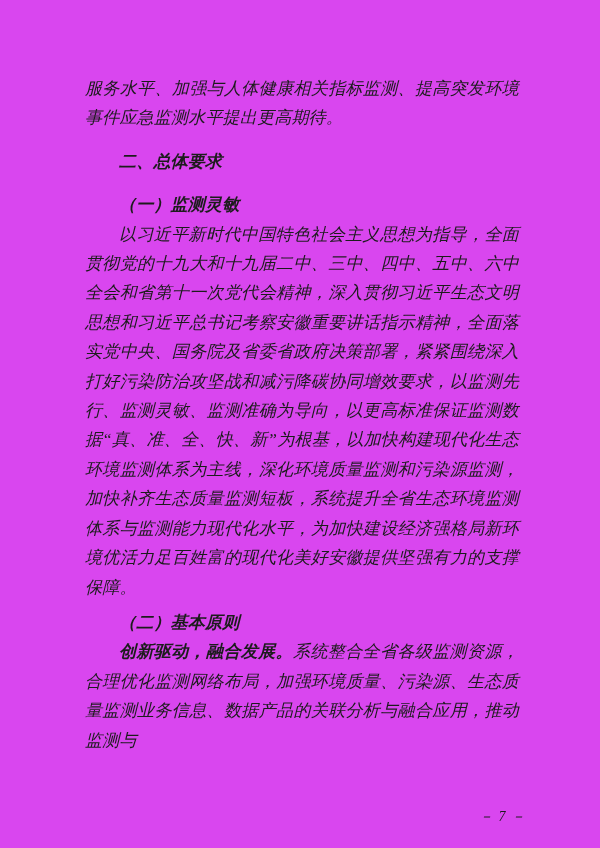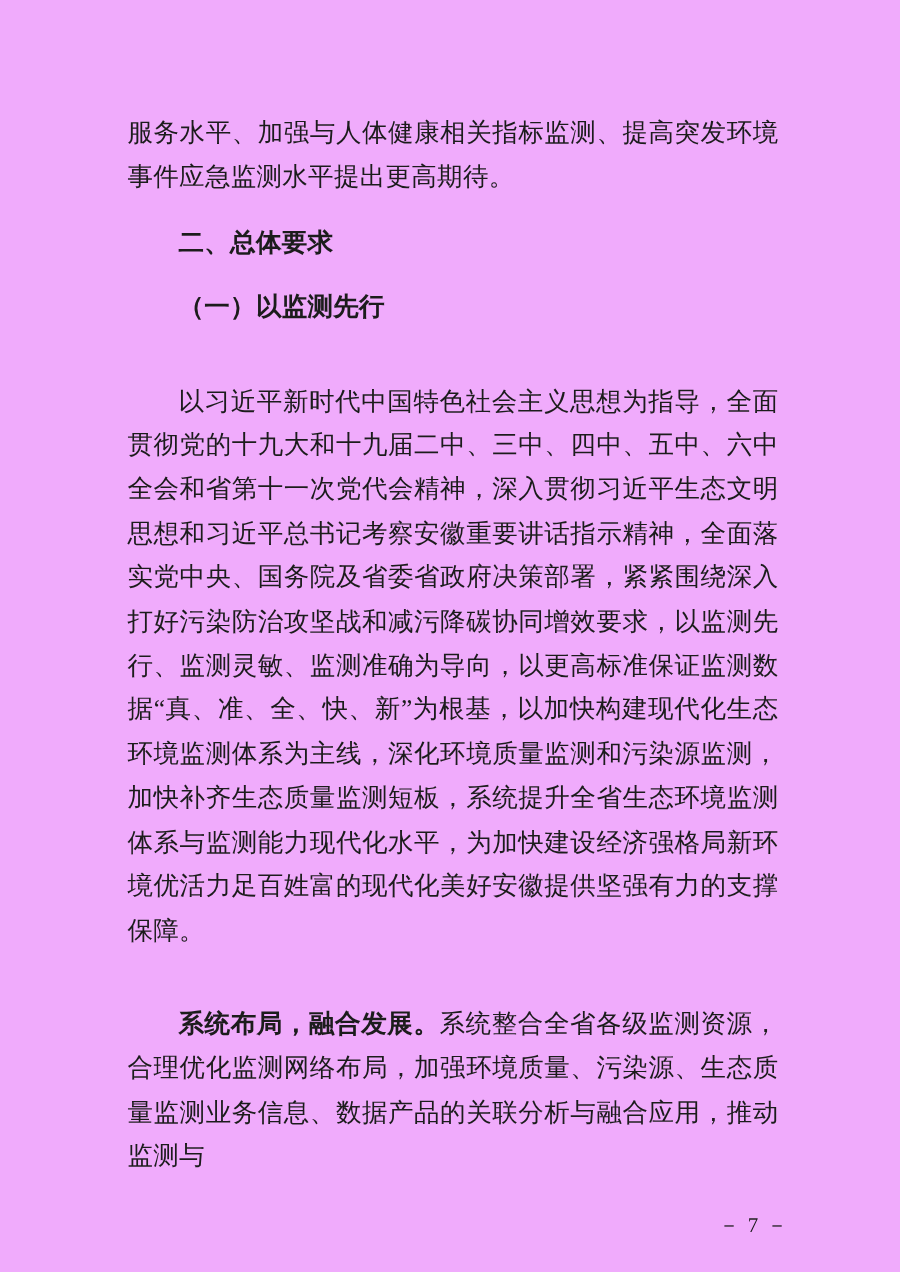--- a/index.html
+++ b/index.html
@@ -5,41 +5,41 @@
   html, body {
     margin: 0;
     padding: 0;
     background: #e8e8e8;
   }
   .page {
     position: relative;
     width: 600px;
     height: 848px;
     margin: 0 auto;
-    background: #f0abfc;
+    background: #d946ef;
     overflow: hidden;
     font-family: "Liberation Serif", "DejaVu Serif", serif;
     color: #1c1c1c;
+    font-style: italic;
   }
   .content {
     position: absolute;
     left: 85px;
     top: 74px;
     width: 434px;
   }
   .content p {
     margin: 0;
     font-size: 17px;
     line-height: 29.4px;
     text-align: justify;
     letter-spacing: 0.2px;
   }
   p.indent {
     text-indent: 2em;
-    margin-top: 33px;
   }
   p.heading {
     font-weight: bold;
     text-indent: 2em;
     margin-top: 14px;
   }
   p.heading.gap-above {
     margin-top: 6px;
   }
   .lead {
@@ -57,24 +57,25 @@
 </head>
 <body>
 
 <div class="page">
   <div class="content">
 
     <p class="body">服务水平、加强与人体健康相关指标监测、提高突发环境事件应急监测水平提出更高期待。</p>
 
     <p class="heading">二、总体要求</p>
 
-    <p class="heading">（一）以监测先行</p>
+    <p class="heading">（一）监测灵敏</p>
 
     <p class="body indent">以习近平新时代中国特色社会主义思想为指导，全面贯彻党的十九大和十九届二中、三中、四中、五中、六中全会和省第十一次党代会精神，深入贯彻习近平生态文明思想和习近平总书记考察安徽重要讲话指示精神，全面落实党中央、国务院及省委省政府决策部署，紧紧围绕深入打好污染防治攻坚战和减污降碳协同增效要求，以监测先行、监测灵敏、监测准确为导向，以更高标准保证监测数据“真、准、全、快、新”为根基，以加快构建现代化生态环境监测体系为主线，深化环境质量监测和污染源监测，加快补齐生态质量监测短板，系统提升全省生态环境监测体系与监测能力现代化水平，为加快建设经济强格局新环境优活力足百姓富的现代化美好安徽提供坚强有力的支撑保障。</p>
 
+    <p class="heading gap-above">（二）基本原则</p>
 
 
-    <p class="body indent"><span class="lead">系统布局，融合发展。</span><span>系统整合全省各级监测资源，合理优化监测网络布局，加强环境质量、污染源、生态质量监测业务信息、数据产品的关联分析与融合应用，推动监测与</span></p>
+    <p class="body indent"><span class="lead">创新驱动，融合发展。</span><span>系统整合全省各级监测资源，合理优化监测网络布局，加强环境质量、污染源、生态质量监测业务信息、数据产品的关联分析与融合应用，推动监测与</span></p>
 
   </div>
 
   <div class="page-number">－ 7 －</div>
 </div>
 
 </body></html>

